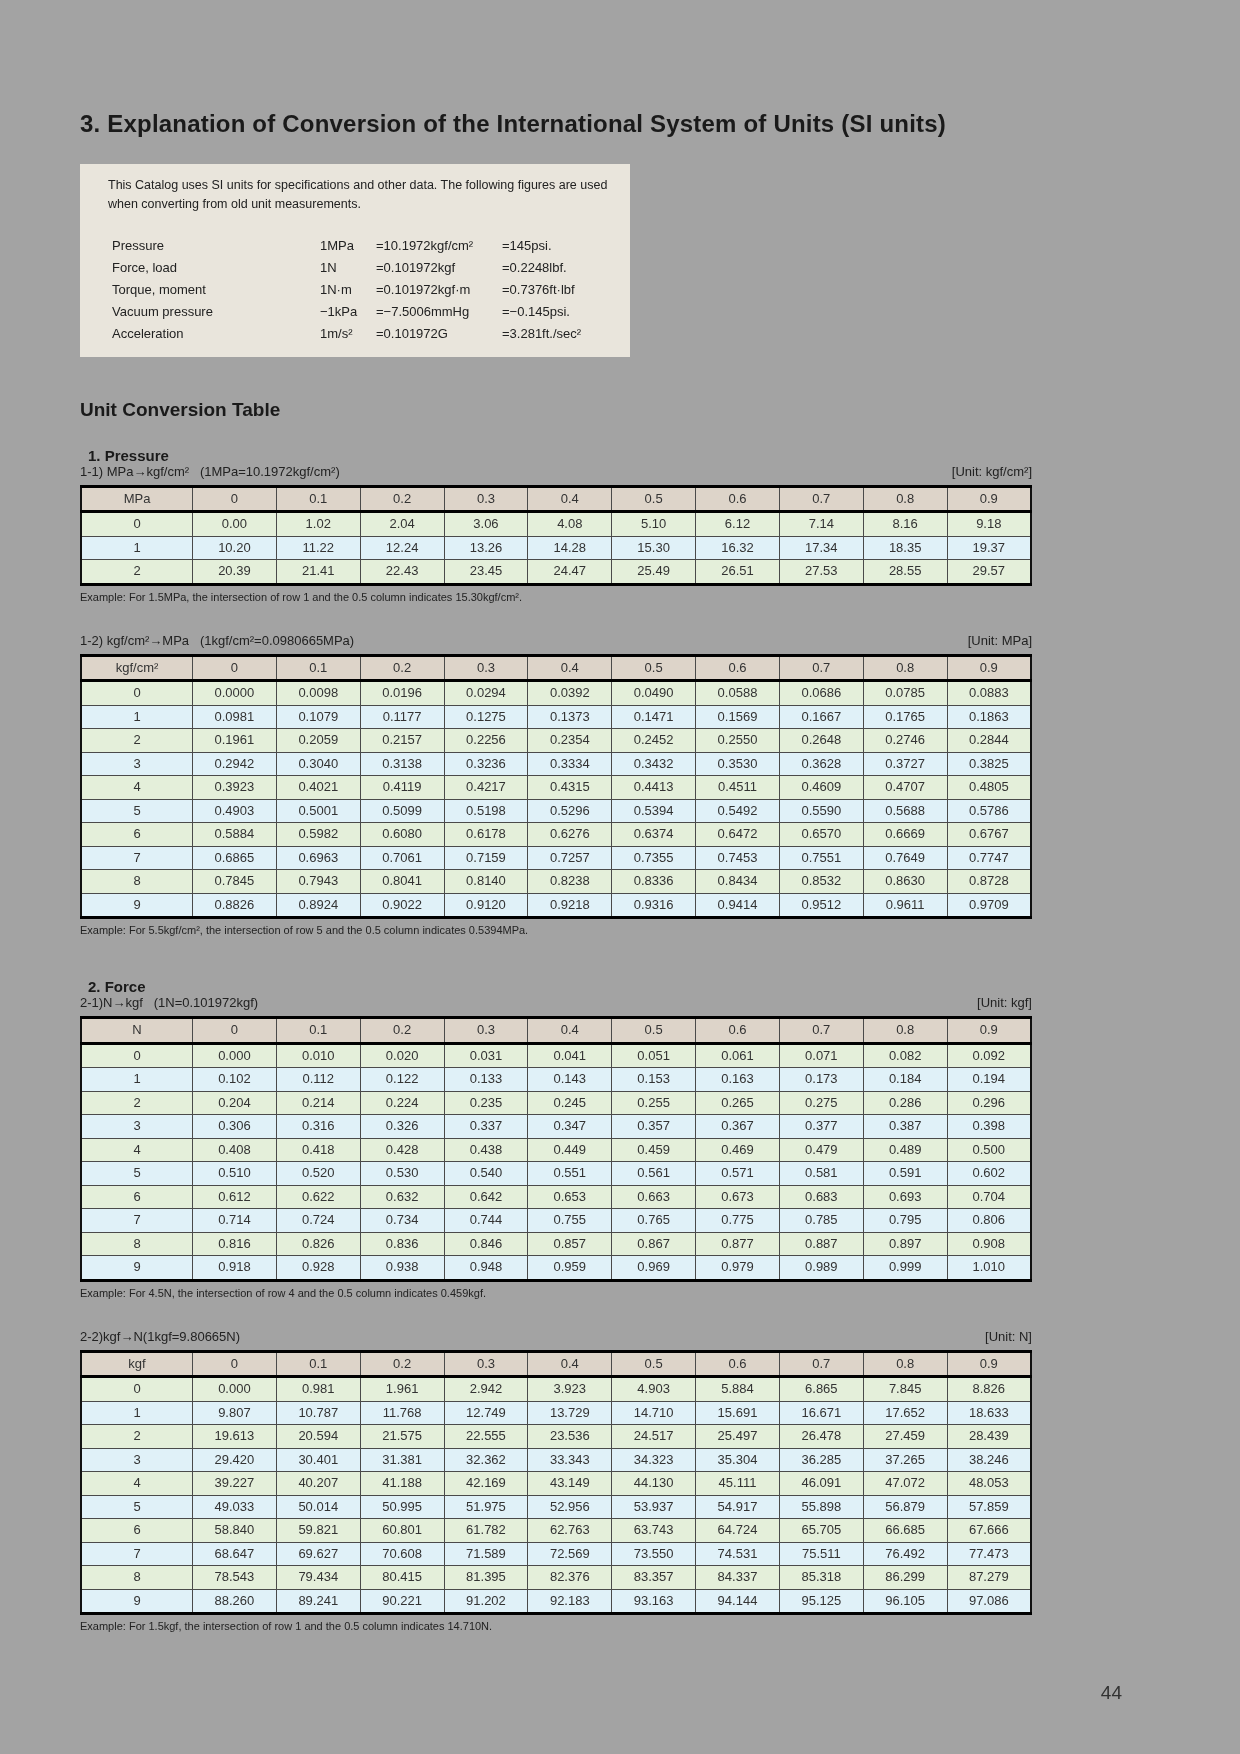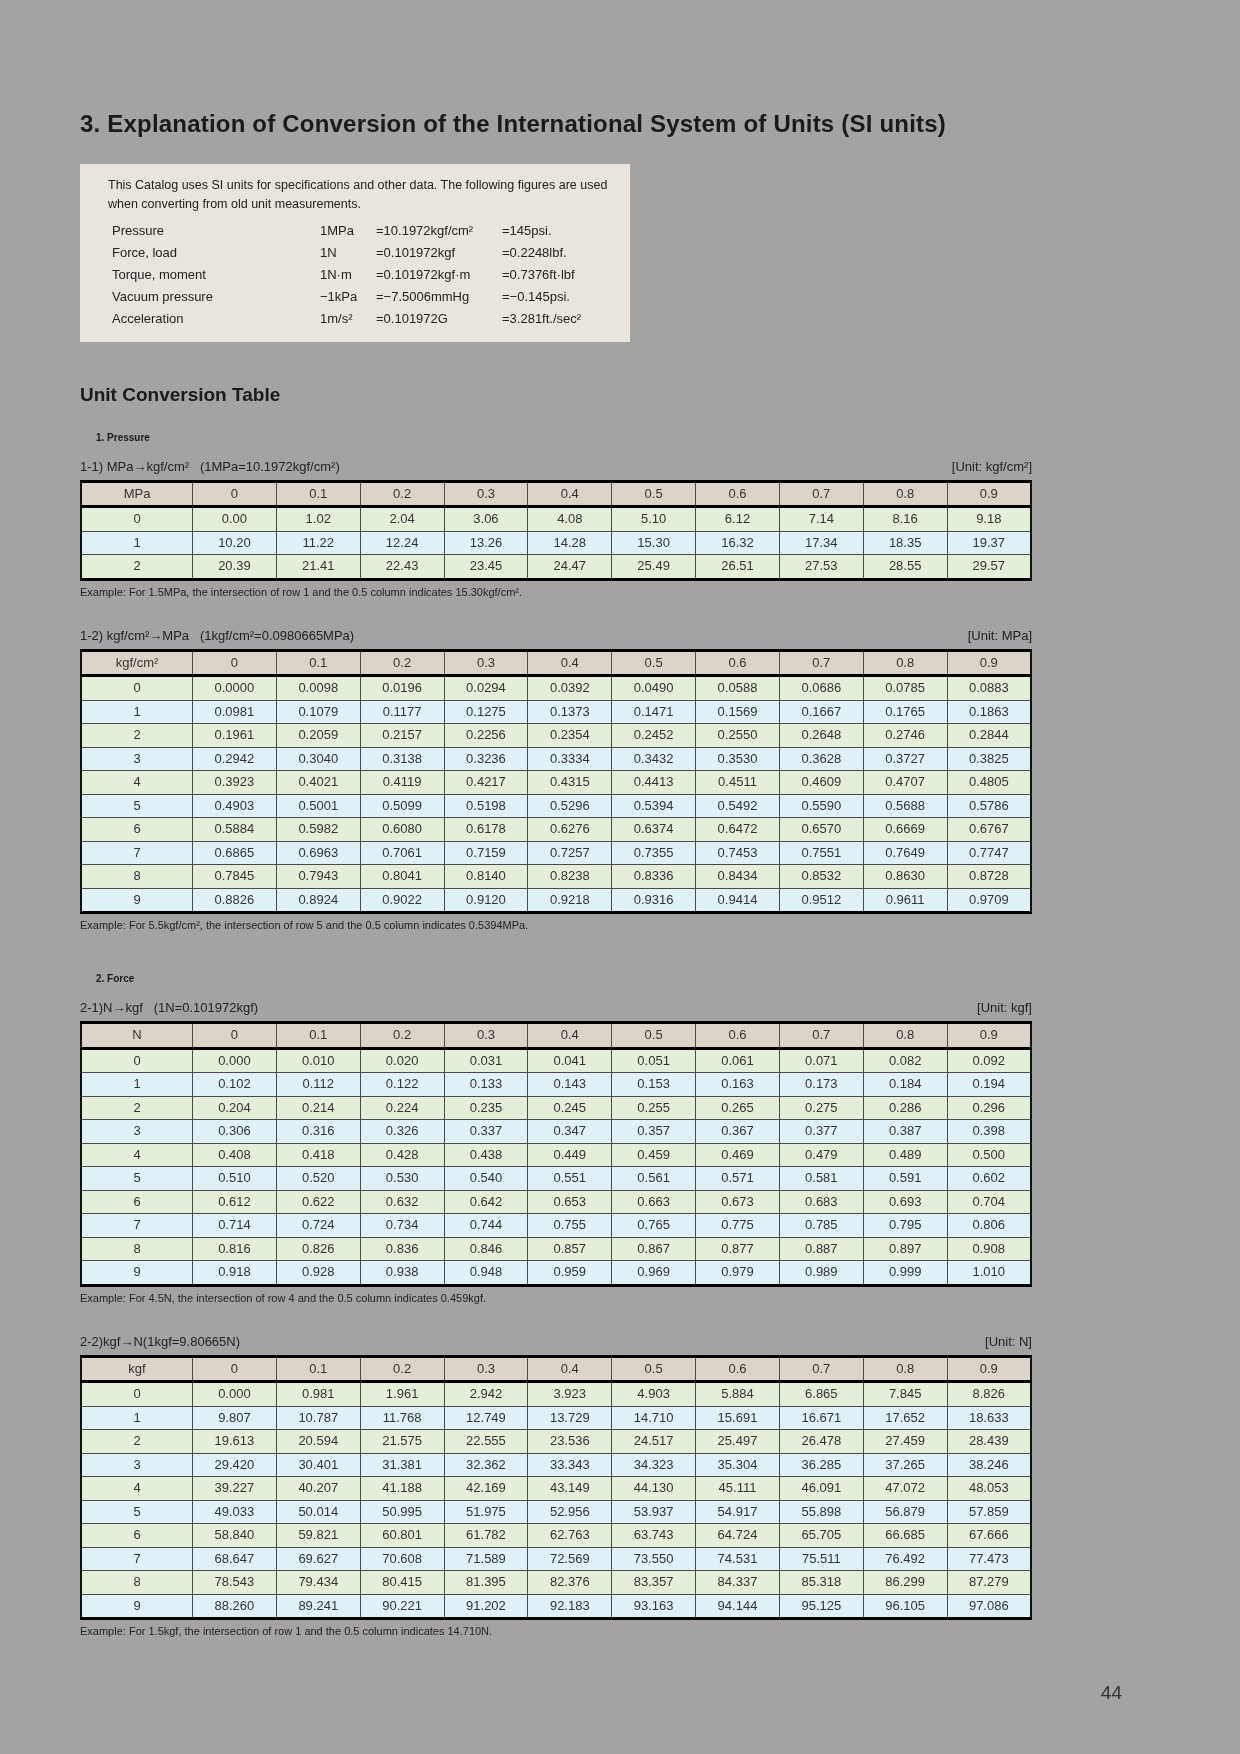--- a/index.html
+++ b/index.html
@@ -16,31 +16,31 @@
   h1.title { margin:0; font-size:24px; line-height:1.15; font-weight:bold; color:#1a1a1a; letter-spacing:0.2px; }
 
   .intro-box {
     margin-top:26px;
     width:506px;
     background:var(--intro-box-bg,#e9e5dc);
     padding:12px 16px 12px 28px;
     color:#222;
   }
   .intro-note { margin:0; font-size:12.5px; line-height:1.52; }
-  .def-table { width:100%; table-layout:fixed; border-collapse:collapse; margin-top:6px; }
+  .def-table { width:100%; table-layout:fixed; border-collapse:collapse; margin-top:21px; }
   .def-table td { font-size:13px; padding:3.5px 0; vertical-align:top; white-space:pre; }
   .def-table td:nth-child(1) { width:208px; padding-left:4px; }
   .def-table td:nth-child(2) { width:56px; }
   .def-table td:nth-child(3) { width:126px; }
 
   h2.uct { margin:42px 0 0 0; font-size:19px; font-weight:bold; color:#1a1a1a; }
-  h3.group { margin:26px 0 0 16px; font-size:10px; font-weight:bold; color:#1a1a1a; }
+  h3.group { margin:26px 0 0 8px; font-size:15px; font-weight:bold; color:#1a1a1a; }
   h3.g2 { margin-top:42px; }
 
-  .caption-row { display:flex; justify-content:space-between; align-items:flex-end; margin-top:16px; margin-bottom:6px; }
+  .caption-row { display:flex; justify-content:space-between; align-items:flex-end; margin-bottom:6px; }
   .caption { font-size:13px; color:#222; white-space:pre; }
   .unit { font-size:13px; color:#222; white-space:pre; }
 
   table.conv {
     width:952px; table-layout:fixed; border-collapse:collapse;
     border-top:3px solid #000; border-bottom:3px solid #000;
     border-left:2px solid #111; border-right:2px solid #111;
     font-size:13px; color:#333;
   }
   table.conv th, table.conv td {

